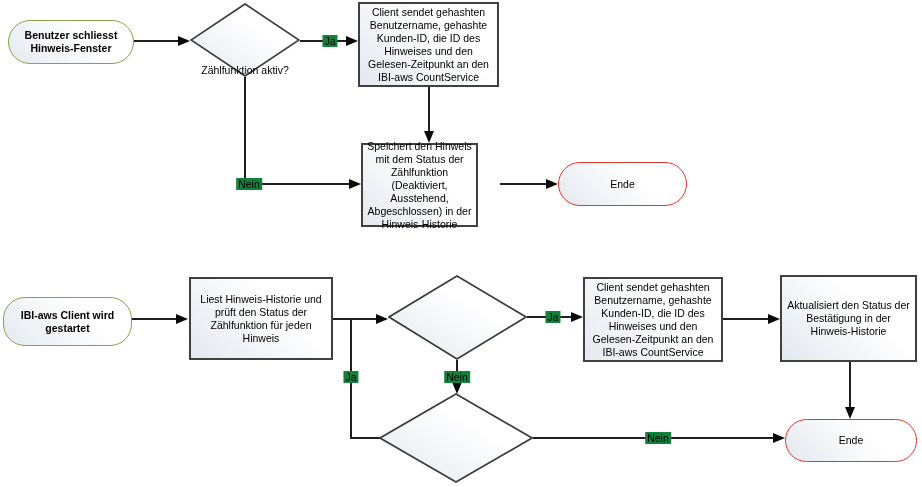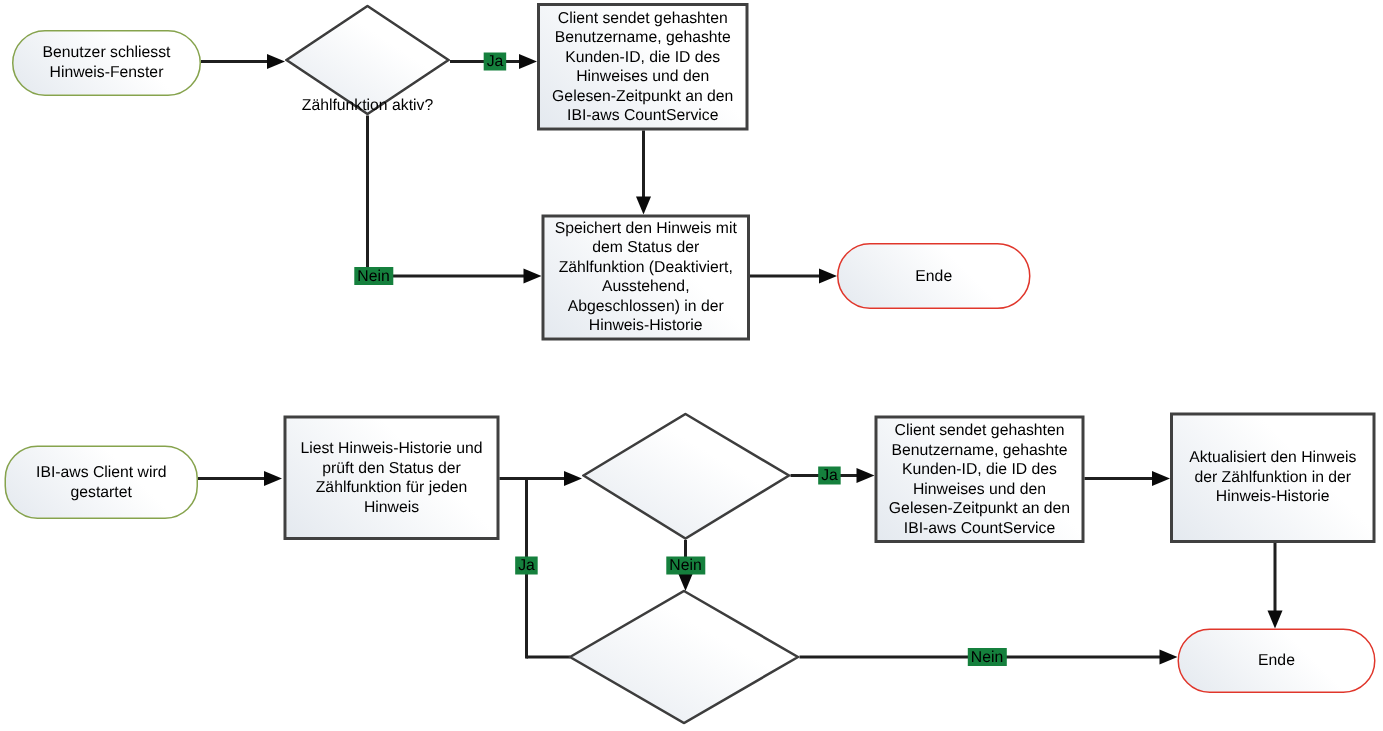--- a/index.html
+++ b/index.html
@@ -19,21 +19,21 @@
     position: absolute;
     display: flex;
     align-items: center;
     justify-content: center;
     text-align: center;
     box-sizing: border-box;
     background: linear-gradient(225deg, #ffffff 35%, #e4e9ef 100%);
   }
   .proc { border: 2px solid #404040; padding: 2px 4px; }
   .term { border-radius: 22px; padding: 2px 6px; }
-  .term.start { border: 1.5px solid #86a34d; }
+  .term.start { border: 1.5px solid #86a34d; font-weight: bold; }
   .term.end   { border: 1.5px solid #e0362b; }
   .dlabel {
     position: absolute;
     display: flex;
     align-items: flex-end;
     justify-content: center;
     text-align: center;
     box-sizing: border-box;
     pointer-events: none;
   }
@@ -49,21 +49,21 @@
     position: absolute;
     transform: translate(-50%, -50%);
     background: #15803d;
     padding: 0 2px;
     line-height: 12px;
     white-space: nowrap;
   }
   
   #start1   { left: 8px;   top: 20px;  width: 126px; height: 44px; }
   #proc1    { left: 358px; top: 2px;   width: 141px; height: 85px; }
-  #proc2    { left: 361px; top: 143px; width: 139px; height: 84px; }
+  #proc2    { left: 361px; top: 143px; width: 117px; height: 84px; }
   #end1     { left: 558px; top: 162px; width: 129px; height: 44px; }
   #start2   { left: 3px;   top: 297px; width: 129px; height: 49px; }
   #proc3    { left: 189px; top: 277px; width: 144px; height: 83px; }
   #proc4    { left: 583px; top: 277px; width: 140px; height: 85px; }
   #proc5    { left: 780px; top: 275px; width: 137px; height: 87px; }
   #end2     { left: 785px; top: 419px; width: 132px; height: 43px; }
   #dec1svg, #dec1lab { left: 190px; top: 3px;   width: 110px; height: 74px; }
   #dec2svg, #dec2lab { left: 388px; top: 275px; width: 139px; height: 85px; }
   #dec3svg, #dec3lab { left: 379px; top: 393px; width: 154px; height: 90px; }
   #dec2lab { padding: 0 10px; }
@@ -151,21 +151,21 @@
   <div class="edge-label" style="left:553px;top:317px">Ja</div>
 
   <div class="node proc" id="proc4">
     <span>Client sendet gehashten Benutzername, gehashte Kunden-ID, die ID des Hinweises und den Gelesen-Zeitpunkt an den IBI-aws CountService</span>
   </div>
 
   <div class="hl" style="left:723px;top:318px;width:46px"></div>
   <div class="ar right" style="left:768px;top:314px"></div>
 
   <div class="node proc" id="proc5">
-    <span>Aktualisiert den Hinweis der Zählfunktion in der Hinweis-Historie</span>
+    <span>Aktualisiert den Status der Bestätigung in der Hinweis-Historie</span>
   </div>
 
   <div class="vl" style="left:849px;top:362px;height:46px"></div>
   <div class="ar down" style="left:845px;top:407px"></div>
 
   <div class="vl" style="left:456px;top:360px;height:24px"></div>
   <div class="ar down" style="left:452px;top:382px"></div>
   <div class="edge-label" style="left:457px;top:377px">Nein</div>
 
   <svg class="diamond" id="dec3svg" width="154" height="90">

